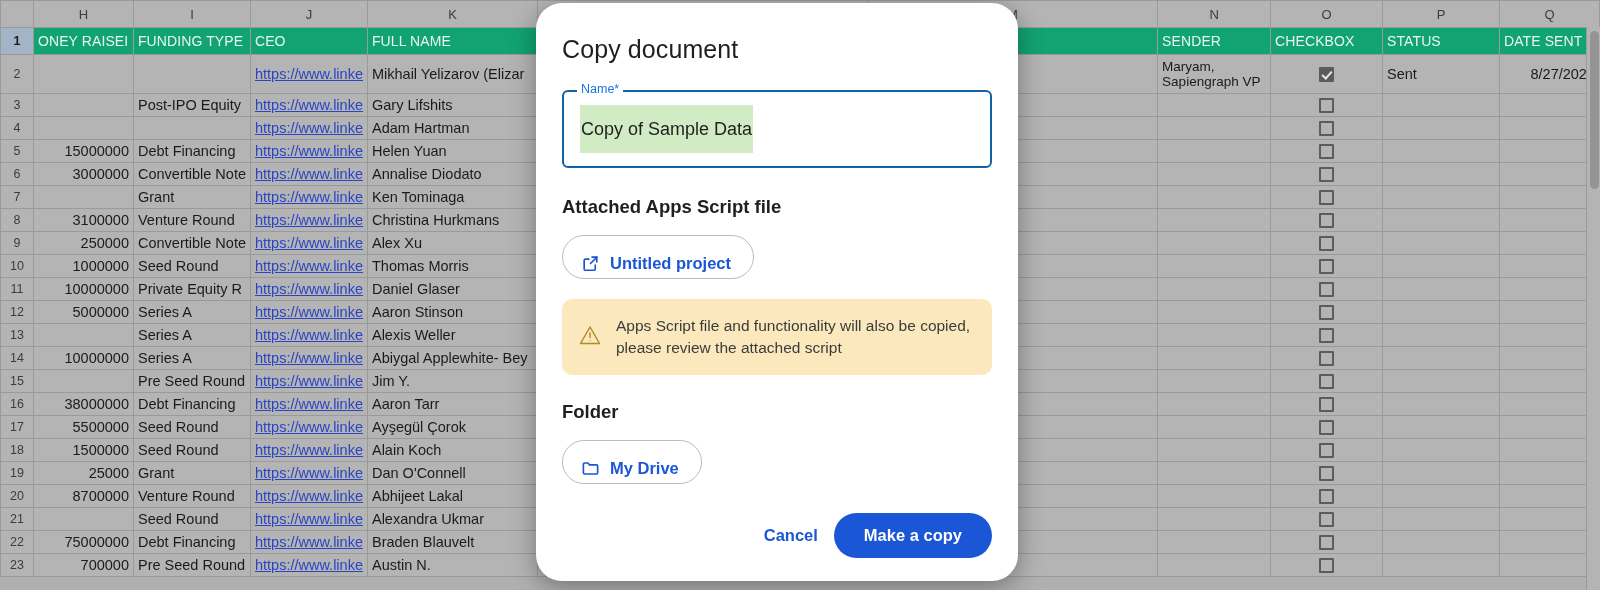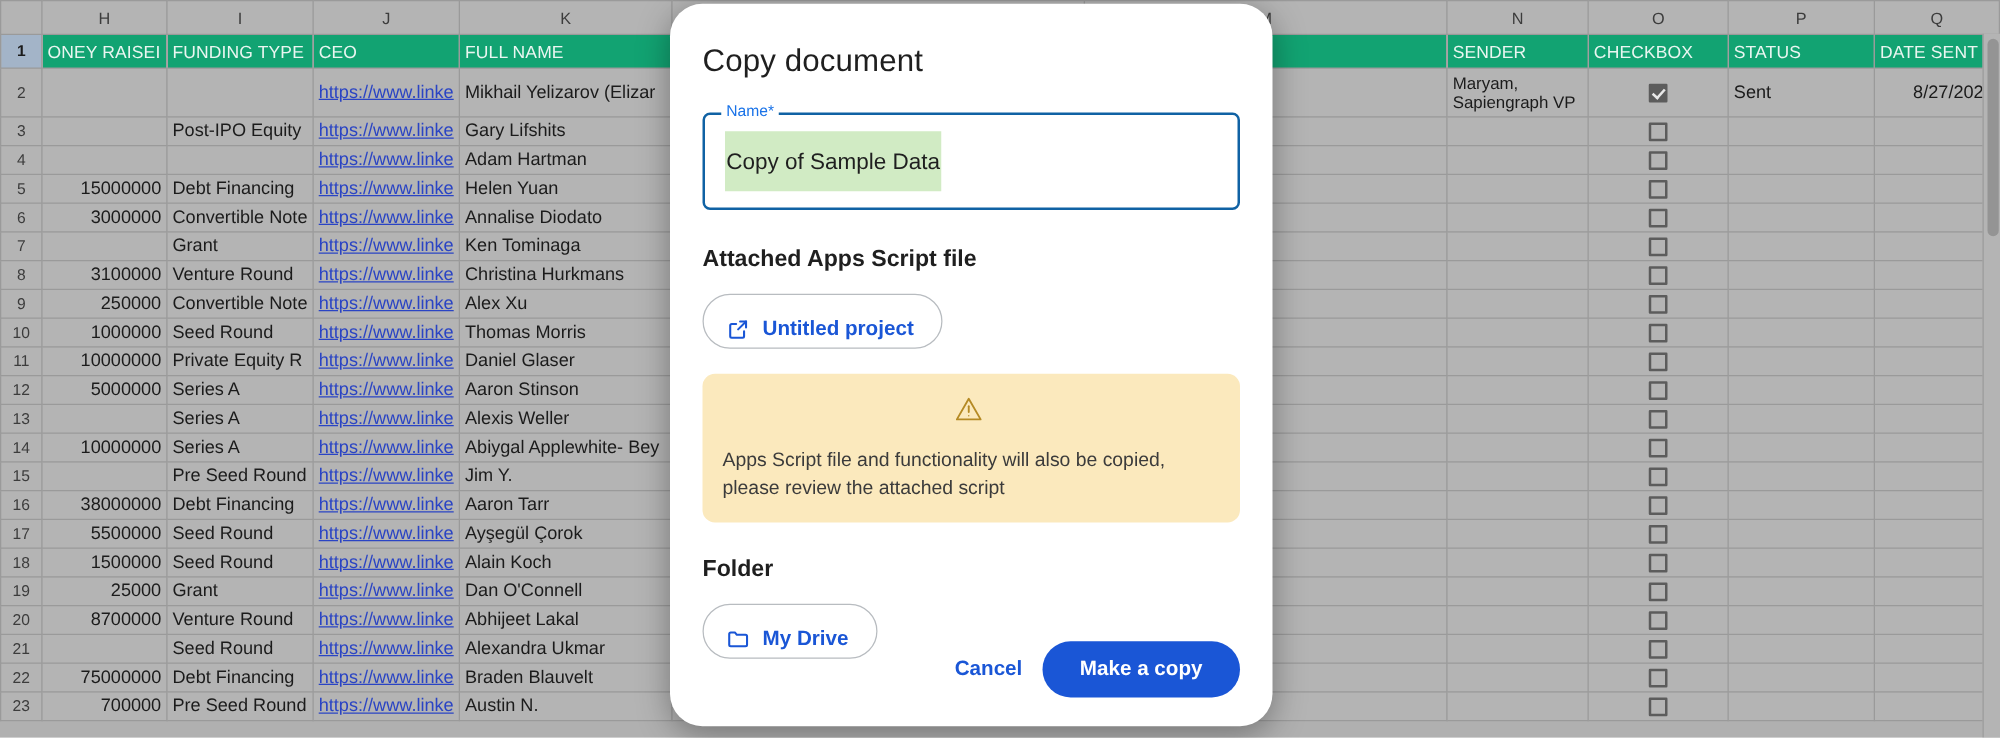--- a/index.html
+++ b/index.html
@@ -196,21 +196,20 @@
 
   
   .warn {
     display: flex;
     align-items: center;
     gap: 14px;
     background: #fbe9bd;
     border-radius: 10px;
     padding: 16px 20px 16px 16px;
     margin: 20px 0 26px 0;
-    flex-direction: column;
   }
   .warn-text {
     font-size: 15.5px;
     color: #3b3b3b;
     line-height: 1.42;
   }
   .warn svg { flex: 0 0 auto; }
 
   
   #modal-actions {

